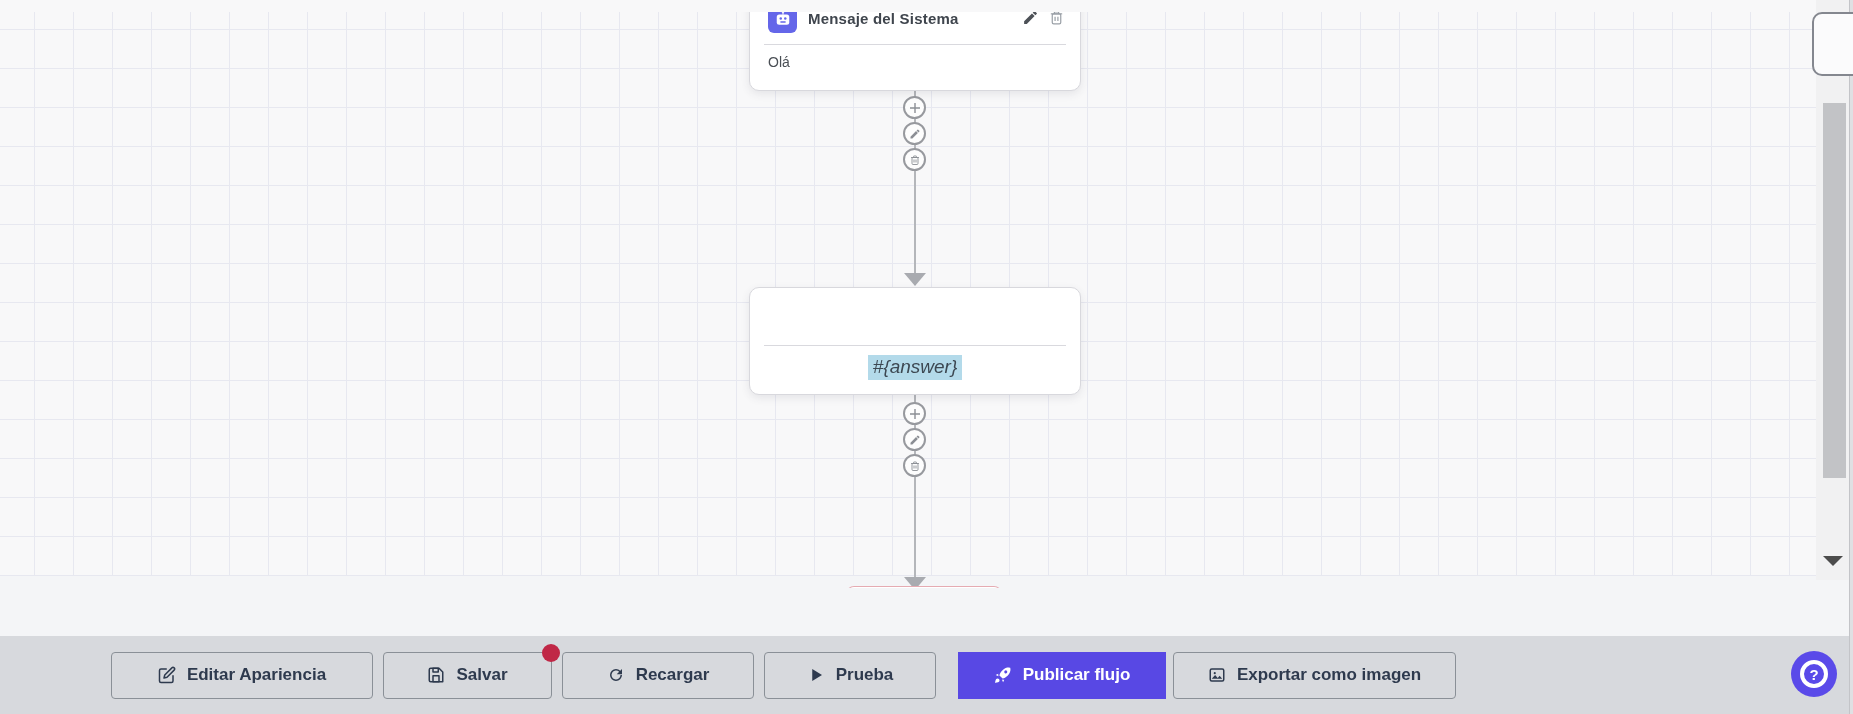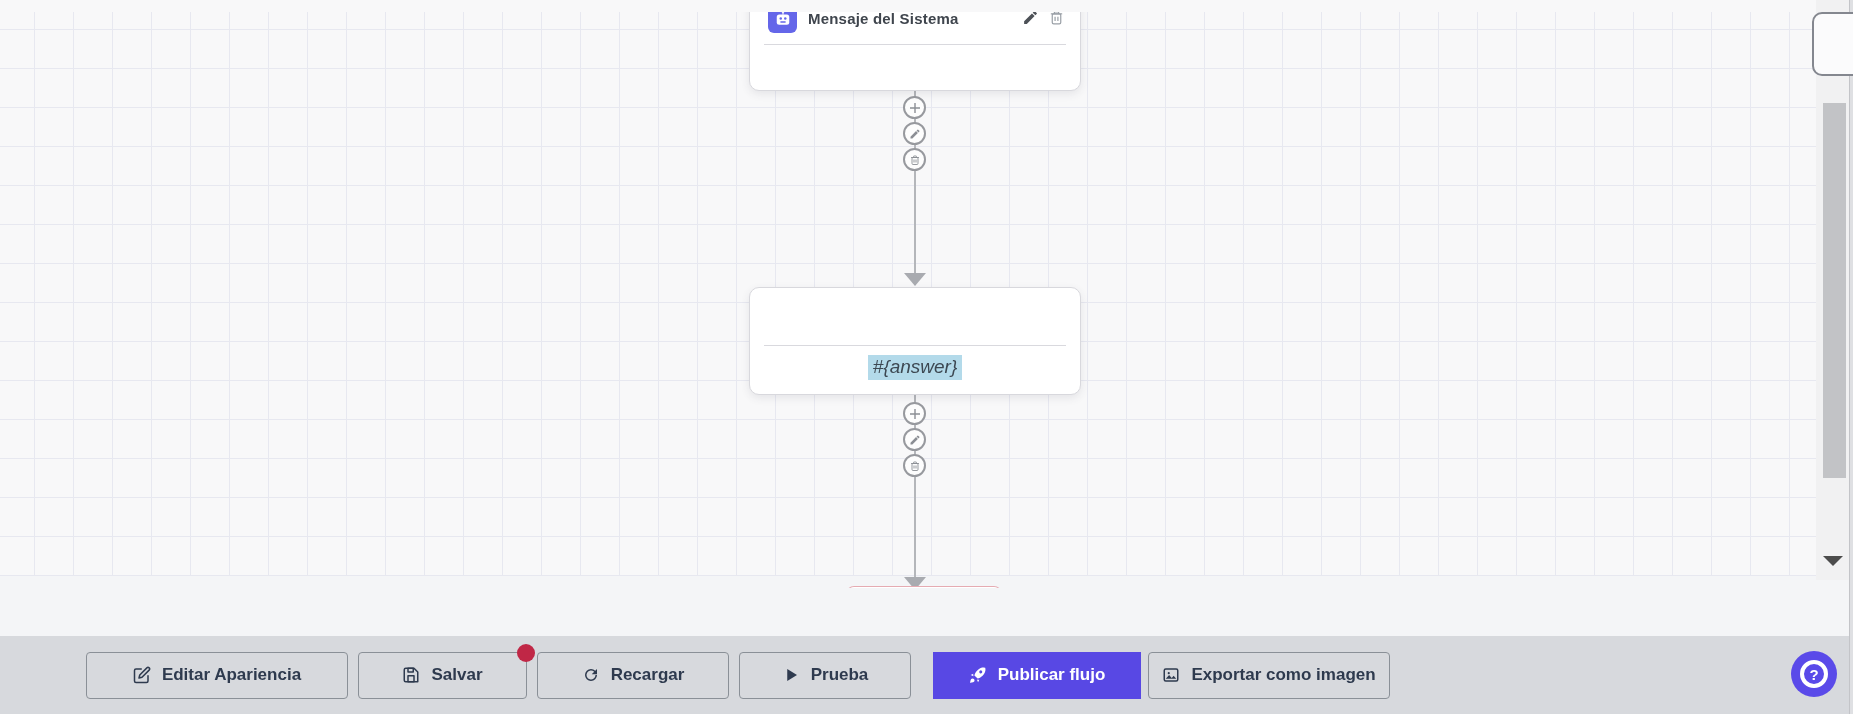--- a/index.html
+++ b/index.html
@@ -23,21 +23,21 @@
   }
 
   
   .lower-band {
     position: absolute; left: 0; top: 576px; width: 1853px; height: 60px;
     background: #f4f5f7;
   }
   .toolbar {
     position: absolute; left: 0; top: 636px; width: 1853px; height: 78px;
     background: #d7d9dd;
-    display: flex; align-items: center; padding-left: 86px;
+    display: flex; align-items: center; padding-left: 111px;
   }
 
   
   .connector {
     position: absolute; width: 2px; background: #b4b6ba; left: 914px; z-index: 1;
   }
   .arrowhead {
     position: absolute; left: 904px; z-index: 1;
     width: 0; height: 0;
     border-left: 11px solid transparent;
@@ -117,21 +117,21 @@
   .tb-btn svg { width: 18px; height: 18px; display: block; flex: 0 0 auto; }
   .tb-btn.primary {
     background: #5848e4; border: none; color: #ffffff; border-radius: 0;
     margin-left: 12px; margin-right: 7px;
   }
   .w-editar   { width: 262px; }
   .w-recargar { width: 192px; }
   .w-salvar   { width: 169px; }
   .w-prueba   { width: 172px; }
   .w-publicar { width: 208px; }
-  .w-exportar { width: 242px; }
+  .w-exportar { width: 283px; }
   .notif-dot {
     position: absolute; right: -9px; top: -9px; width: 18px; height: 18px;
     border-radius: 50%; background: #c02746; z-index: 3;
   }
 
   
   .help-btn {
     position: absolute; left: 1791px; top: 651px; width: 46px; height: 46px;
     border-radius: 50%; background: #5a4ae9; z-index: 5;
     display: flex; align-items: center; justify-content: center; cursor: pointer;
@@ -220,20 +220,21 @@
       </span>
       <span class="hdr-action hdr-trash">
         <svg viewBox="0 0 24 24" fill="none" stroke="currentColor" stroke-width="1.7">
             <path d="M4 7h16M9 7V5a1 1 0 011-1h4a1 1 0 011 1v2"></path>
             <rect x="6" y="7" width="12" height="14" rx="2"></rect>
             <path d="M10 11v6M14 11v6"></path>
           </svg>
       </span>
     </div>
     <div class="node-divider"></div>
+    <div class="node-body left">Olá</div>
   </div>
 
   <div class="node node-user">
     <div class="node-divider"></div>
     <div class="node-body center">
       <span class="var-chip">#{answer}</span>
     </div>
   </div>
 
   <div class="connector" style="top:383px;height:183px;"></div>

